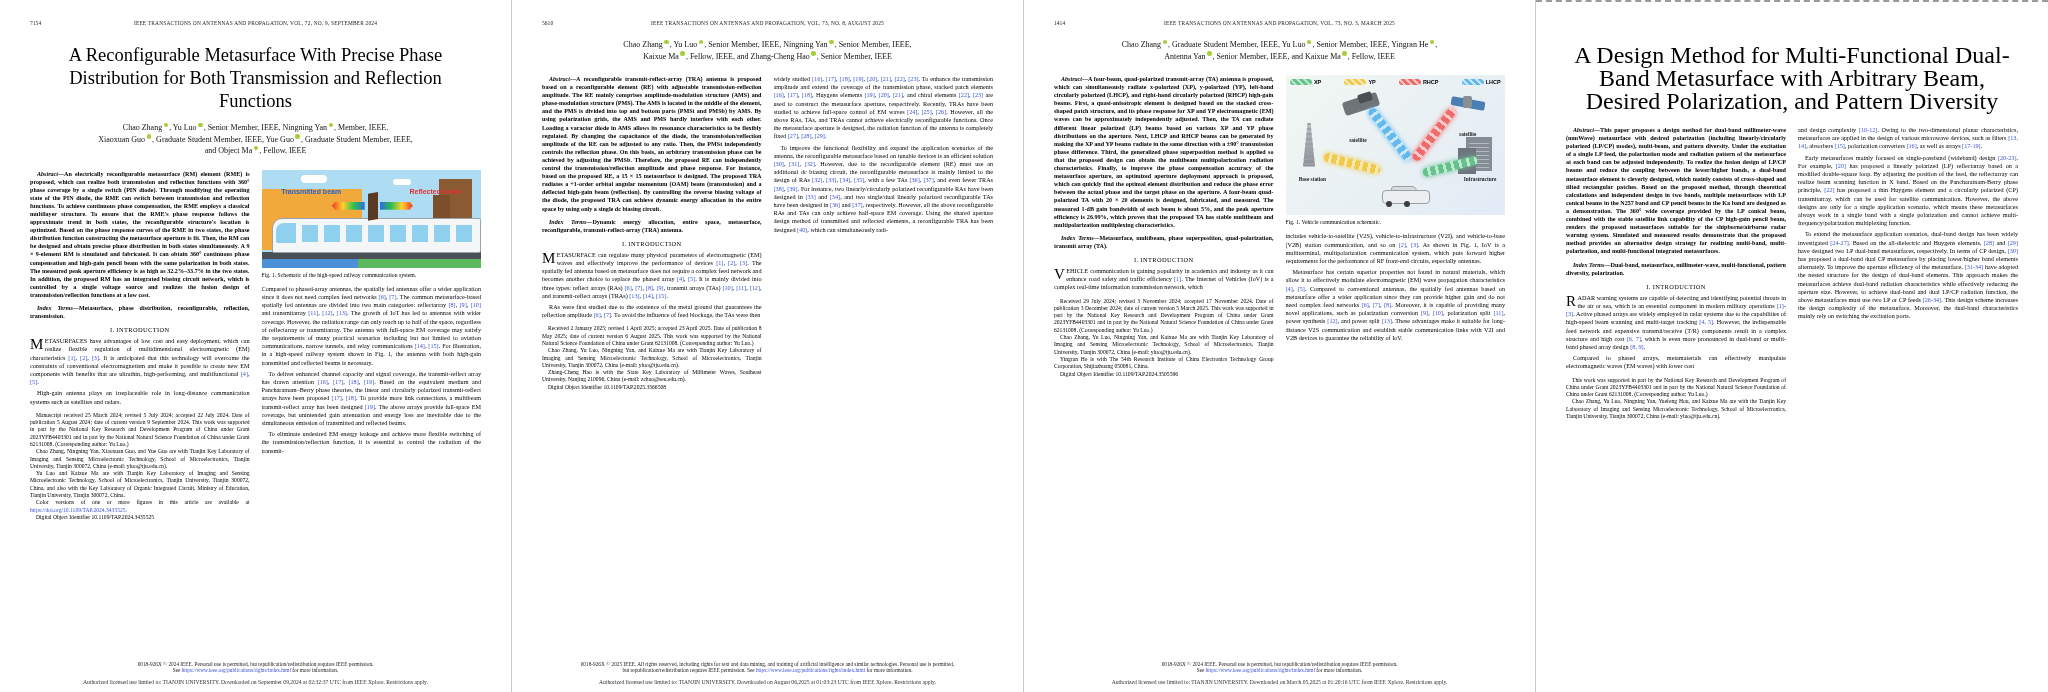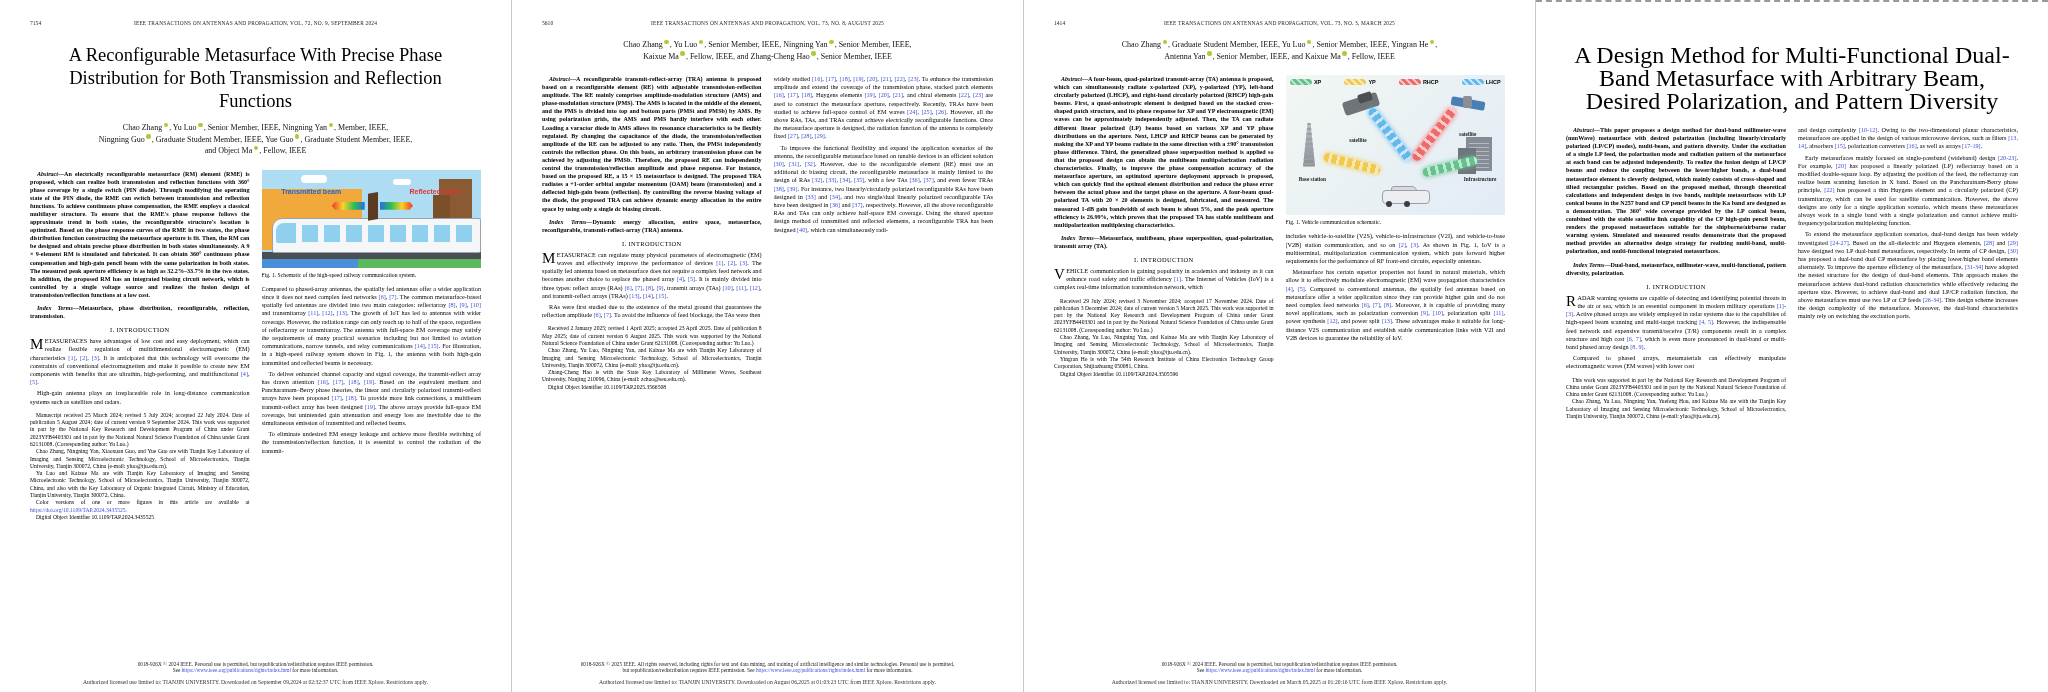--- a/index.html
+++ b/index.html
@@ -79,21 +79,21 @@
 <div class="strip">
 
   <section class="page">
     <div class="hdr">
       <span class="pgnum">7154</span>
       <span class="jrnl">IEEE TRANSACTIONS ON ANTENNAS AND PROPAGATION, VOL. 72, NO. 9, SEPTEMBER 2024</span>
     </div>
     <h1 class="title">A Reconfigurable Metasurface With Precise Phase Distribution for Both Transmission and Reflection Functions</h1>
     <div class="authors">
       <div><span>Chao Zhang</span><span class="orcid"></span><span>, Yu Luo</span><span class="orcid"></span><span>, Senior Member, IEEE, Ningning Yan</span><span class="orcid"></span><span>, Member, IEEE,</span></div>
-      <div><span>Ningning Guo</span><span class="orcid"></span><span>, Graduate Student Member, IEEE, Yue Guo</span><span class="orcid"></span><span>, Graduate Student Member, IEEE,</span></div>
+      <div><span>Xiaoxuan Guo</span><span class="orcid"></span><span>, Graduate Student Member, IEEE, Yue Guo</span><span class="orcid"></span><span>, Graduate Student Member, IEEE,</span></div>
       <div><span>and Object Ma</span><span class="orcid"></span><span>, Fellow, IEEE</span></div>
     </div>
     <div class="cols cols-std">
       <div class="col">
         <p class="abs"><span class="lbl">Abstract—</span><span>An electrically reconfigurable metasurface (RM) element (RME) is proposed, which can realize both transmission and reflection functions with 360° phase coverage by a single switch (PIN diode). Through modifying the operating state of the PIN diode, the RME can switch between transmission and reflection functions. To achieve continuous phase compensation, the RME employs a classical multilayer structure. To ensure that the RME's phase response follows the approximate trend in both states, the reconfigurable structure's location is optimized. Based on the phase response curves of the RME in two states, the phase distribution function constructing the metasurface aperture is fit. Then, the RM can be designed and obtain precise phase distribution in both states simultaneously. A 9 × 9-element RM is simulated and fabricated. It can obtain 360° continuous phase compensation and high-gain pencil beam with the same polarization in both states. The measured peak aperture efficiency is as high as 32.2%–33.7% in the two states. In addition, the proposed RM has an integrated biasing circuit network, which is controlled by a single voltage source and realizes the fusion design of transmission/reflection functions at a low cost.</span></p>
         <p class="idx"><span class="lbl">Index Terms—</span><span>Metasurface, phase distribution, reconfigurable, reflection, transmission.</span></p>
         <div class="sec">I. INTRODUCTION</div>
         <p class="bp noind"><span class="dc">M</span><span>ETASURFACES have advantages of low cost and easy deployment, which can realize flexible regulation of multidimensional electromagnetic (EM) characteristics <span class="cite">[1]</span>, <span class="cite">[2]</span>, <span class="cite">[3]</span>. It is anticipated that this technology will overcome the constraints of conventional electromagnetism and make it possible to create new EM components with benefits that are ultrathin, high-performing, and multifunctional <span class="cite">[4]</span>, <span class="cite">[5]</span>.</span></p>
         <p class="bp">High-gain antenna plays an irreplaceable role in long-distance communication systems such as satellites and radars.</p>
         <div class="fn">

